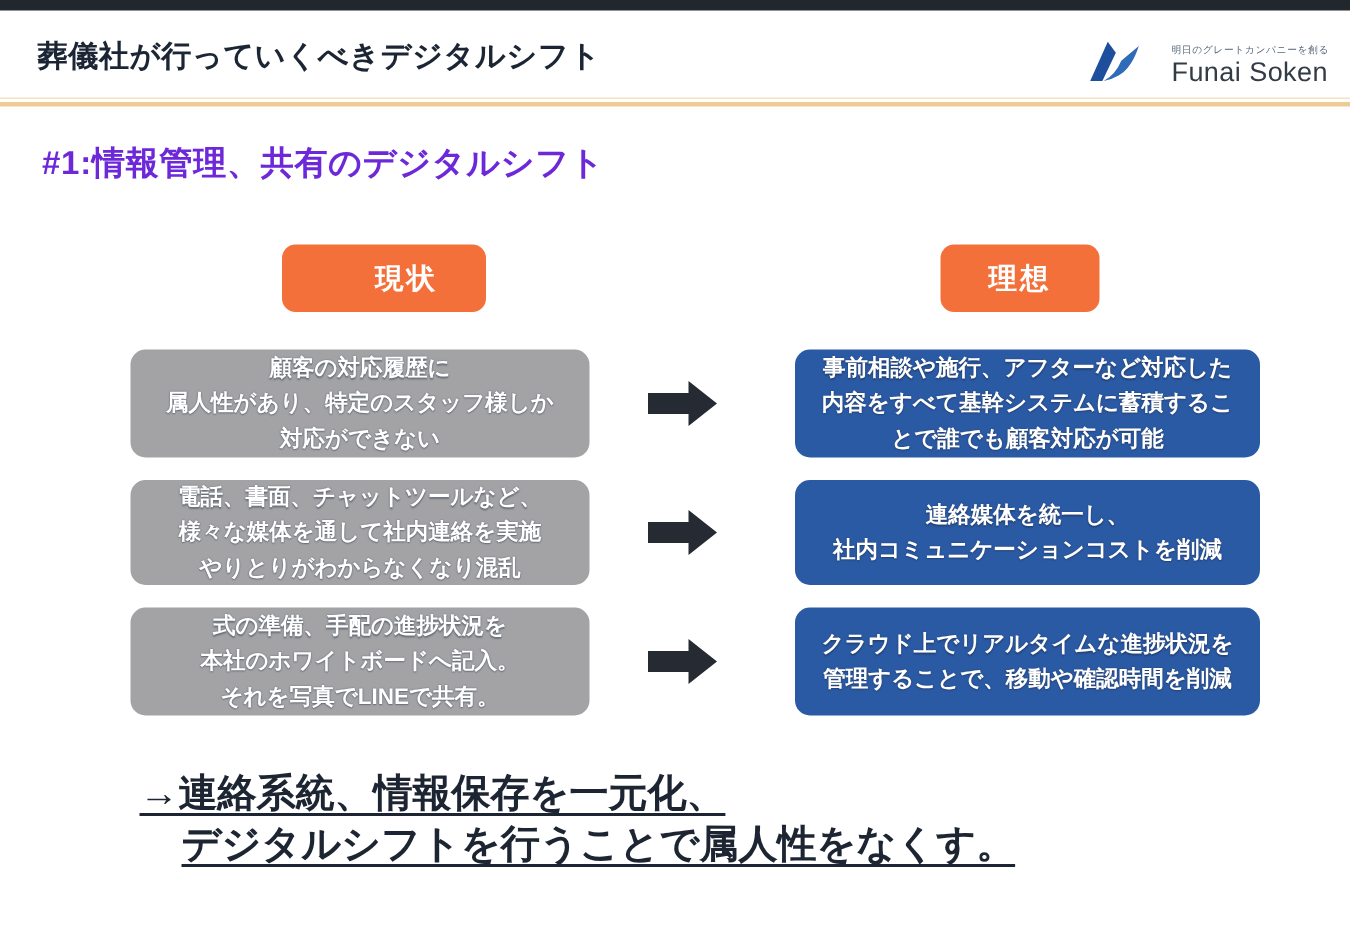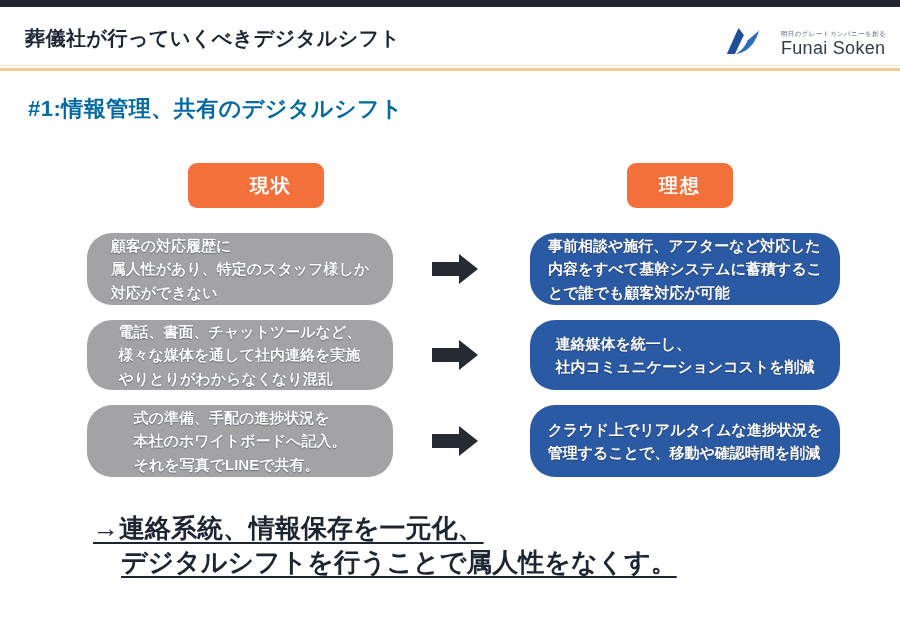--- a/index.html
+++ b/index.html
@@ -24,36 +24,36 @@
   .logo{
     position:absolute;right:14px;top:24px;
     display:flex;align-items:flex-end;gap:20px;
   }
   .logo-mark{width:36px;height:33px;}
   .logo-text{display:flex;flex-direction:column;line-height:1;}
   .logo-tagline{font-size:6.5px;color:#56677a;letter-spacing:.4px;margin-bottom:2px;}
   .logo-name{font-size:18px;color:#323c46;letter-spacing:.3px;font-weight:500;}
   .section-heading{
     position:absolute;left:28px;top:94px;
-    font-size:22px;font-weight:bold;color:#0369a1;
+    font-size:22px;font-weight:bold;color:#6d28d9;
     letter-spacing:.5px;
   }
   .badge{
     position:absolute;top:163px;width:106px;height:45px;
     background:#f4703a;border-radius:9px;
     display:flex;align-items:center;justify-content:center;
     color:#ffffff;font-size:19px;font-weight:bold;letter-spacing:2px;
   }
   .badge-current{left:188px;padding-left:30px;}
   .badge-ideal{left:627px;}
   .msg-box{
     position:absolute;
     display:flex;align-items:center;justify-content:center;
-    color:#ffffff;font-weight:bold;font-size:15px;
-    line-height:1.55;border-radius:25px;white-space:pre-line;
+    text-align:center;color:#ffffff;font-weight:bold;font-size:15px;
+    line-height:1.55;border-radius:10px;white-space:pre-line;
     text-shadow:0 0 1px rgba(26,36,56,.55),0 1px 1px rgba(26,36,56,.35);
     padding:10px 4px;box-sizing:border-box;
   }
   .box-gray{left:87px;width:306px;background:#a3a3a6;}
   .box-blue{left:530px;width:310px;background:#2b5aa5;}
   .row1{top:233px;height:72px;}
   .row2{top:320px;height:70px;}
   .row3{top:405px;height:72px;}
   .arrow{position:absolute;left:432px;width:46px;height:30px;}
   .arrow-1{top:254px;}

